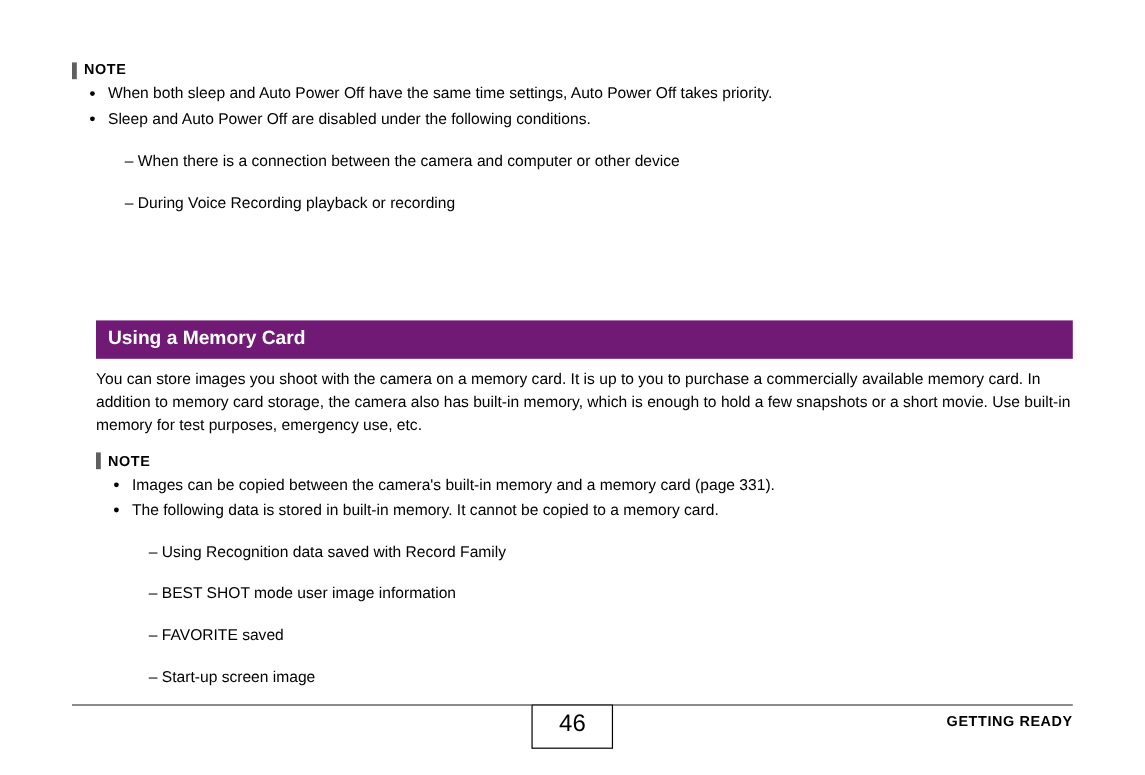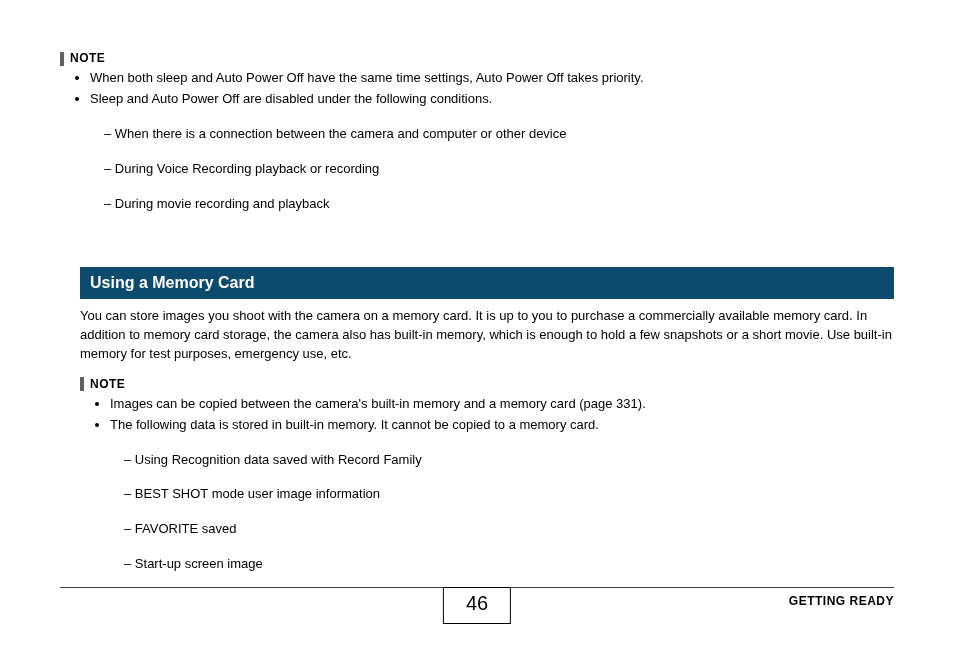--- a/index.html
+++ b/index.html
@@ -70,21 +70,21 @@
     list-style: none;
     margin: 2px 0 0 0;
     padding-left: 14px;
   }
   ul.dashes > li { margin: 16px 0 2px 0; }
   ul.dashes > li::before {
     content: "– ";
   }
 
   .section-title {
-    background: #0c4a6e;
+    background: #701a75;
     color: #fff;
     font-weight: bold;
     font-size: 16px;
     padding: 4px 10px 5px 10px;
     margin: 6px 0 8px 0;
   }
 
   .body-text {
     margin: 0 0 6px 0;
   }
@@ -130,21 +130,20 @@
           <span class="note-bar"></span>
           <span class="note-label">NOTE</span>
         </div>
         <ul class="bullets">
           <li><span>When both sleep and Auto Power Off have the same time settings, Auto Power Off takes priority.</span></li>
           <li>
             <span>Sleep and Auto Power Off are disabled under the following conditions.</span>
             <ul class="dashes">
               <li><span>When there is a connection between the camera and computer or other device</span></li>
               <li><span>During Voice Recording playback or recording</span></li>
-              <li><span>During movie recording and playback</span></li>
             </ul>
           </li>
         </ul>
       </div>
     </div>
 
     <div class="divider"></div>
 
     <div class="col right">
       <div class="section-title">Using a Memory Card</div>

